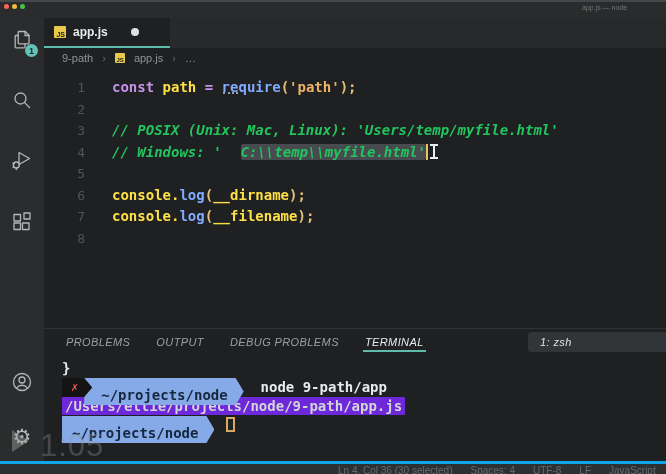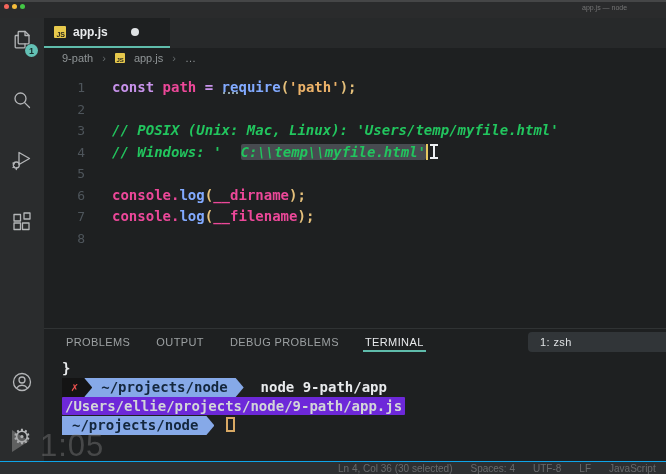--- a/index.html
+++ b/index.html
@@ -36,59 +36,59 @@
   .crumbs .jsicon{width:10px;height:10px;font-size:6px;}
   .crumb-sep{color:#64696b;}
 
   
   .editor{position:absolute;top:50px;left:0;right:0;height:260px;display:flex;
           font-family:"DejaVu Sans Mono",monospace;font-size:14px;font-weight:bold;padding-top:9px;box-sizing:border-box;}
   .gutter{width:51px;text-align:right;padding-right:10px;box-sizing:border-box;color:#4e555b;font-weight:normal;font-size:13px;}
   .ln,.cl{height:21.5px;line-height:21.5px;}
   .codecol{flex:1;padding-left:17px;color:#d8dce0;white-space:pre;}
   .tk.kw,.tk.op{color:#c792ea;}
-  .tk.pl{color:#ec4899;}
+  .tk.pl{color:#fde047;}
   .tk.fn{color:#82aaff;}
   .tk.par{color:#e5c07b;}
   .tk.str{color:#ecb269;}
   .tk.cm{color:#22c55e;font-style:italic;}
   .tk.sel{background:#474b50;border-radius:2px;margin-left:19px;}
   .tk.dotted{position:relative;text-align:center;}
   .tk.dotted::after{content:"";position:absolute;left:1px;bottom:1px;width:15px;border-bottom:2px dotted #8fa3ad;}
   .tk.caret{display:inline-block;width:2px;height:16px;background:#e5c75f;vertical-align:-3px;}
   .tk.ibeam{display:inline-block;position:relative;width:8px;height:15px;vertical-align:-2px;margin-left:2px;}
   .tk.ibeam::before{content:"";position:absolute;left:3px;top:1px;bottom:1px;width:2px;background:#eceff1;}
   .tk.ibeam::after{content:"";position:absolute;left:0;right:0;top:0;height:2px;background:#eceff1;box-shadow:0 13px 0 #eceff1;}
 
   
   .ptabs{position:absolute;top:310px;left:0;right:0;height:27px;display:flex;align-items:center;gap:26px;
-         padding-left:22px;font-size:11px;letter-spacing:.4px;color:#9ca0a2;border-top:1px solid #303334;box-sizing:border-box;}
+         padding-left:22px;font-size:11px;letter-spacing:.4px;color:#9ca0a2;border-top:1px solid #303334;box-sizing:border-box;font-style:italic;}
   .ptab{position:relative;height:100%;display:flex;align-items:center;}
   .ptab.active{color:#e8eaec;}
   .ptab.active::after{content:"";position:absolute;left:-2px;right:-2px;bottom:3px;height:2px;background:#5fbcab;}
   .shellsel{position:absolute;left:484px;top:3px;height:20px;width:200px;background:#313538;border-radius:4px;
             color:#dfe2e4;font-size:11px;display:flex;align-items:center;padding-left:12px;box-sizing:border-box;}
 
   .term{position:absolute;top:337px;left:0;right:0;bottom:0;padding:4px 0 0 18px;
         font-family:"DejaVu Sans Mono",monospace;font-size:14px;font-weight:bold;color:#d6d9db;}
   .trow{height:19px;line-height:19px;white-space:pre;}
   .seg{display:inline-block;height:19px;line-height:19px;vertical-align:top;}
   .seg-err{background:#141414;color:#ef5350;padding:0 14px 0 9px;font-size:12px;position:relative;z-index:2;
            clip-path:polygon(0 0,calc(100% - 8px) 0,100% 50%,calc(100% - 8px) 100%,0 100%);}
-  .seg-path{background:#86a9e8;color:#14273d;padding:0 16px 0 10px;
+  .seg-path{background:#86a9e8;color:#14273d;padding:8px 16px 0 10px;
            clip-path:polygon(0 0,calc(100% - 8px) 0,100% 50%,calc(100% - 8px) 100%,0 100%);}
   .seg-err + .seg-path{margin-left:-8px;padding-left:17px;}
   .t-br{color:#e8eaec;}
   .t-cmd{color:#e8eaec;}
   .t-out{color:#d2d5d8;}
   .t-sel{background:#6d28d9;padding:1px 3px;border-radius:1px;}
   .cursor{display:inline-block;width:9px;height:15px;border:2px solid #d9a964;box-sizing:border-box;margin-left:12px;vertical-align:-2px;}
 
   
-  .statusbar{position:absolute;left:0;right:0;bottom:0;height:13px;background:#2d2f31;border-top:1px solid #0ea5e9;box-sizing:border-box;}
+  .statusbar{position:absolute;left:0;right:0;bottom:0;height:13px;background:#2d2f31;border-top:3px solid #0ea5e9;box-sizing:border-box;}
   .sb-right{position:absolute;left:338px;top:1px;display:flex;gap:18px;font-size:10px;color:rgba(190,193,196,.4);white-space:nowrap;}
 
   
   .play-overlay{position:absolute;left:12px;top:430px;width:0;height:0;z-index:5;
                 border-left:17px solid rgba(160,160,160,.45);border-top:11px solid transparent;border-bottom:11px solid transparent;}
   .time-overlay{position:absolute;left:40px;top:428px;font-size:31px;font-weight:normal;z-index:5;
                 color:rgba(150,150,150,.35);letter-spacing:1px;}
 </style>
 </head>
 <body>

